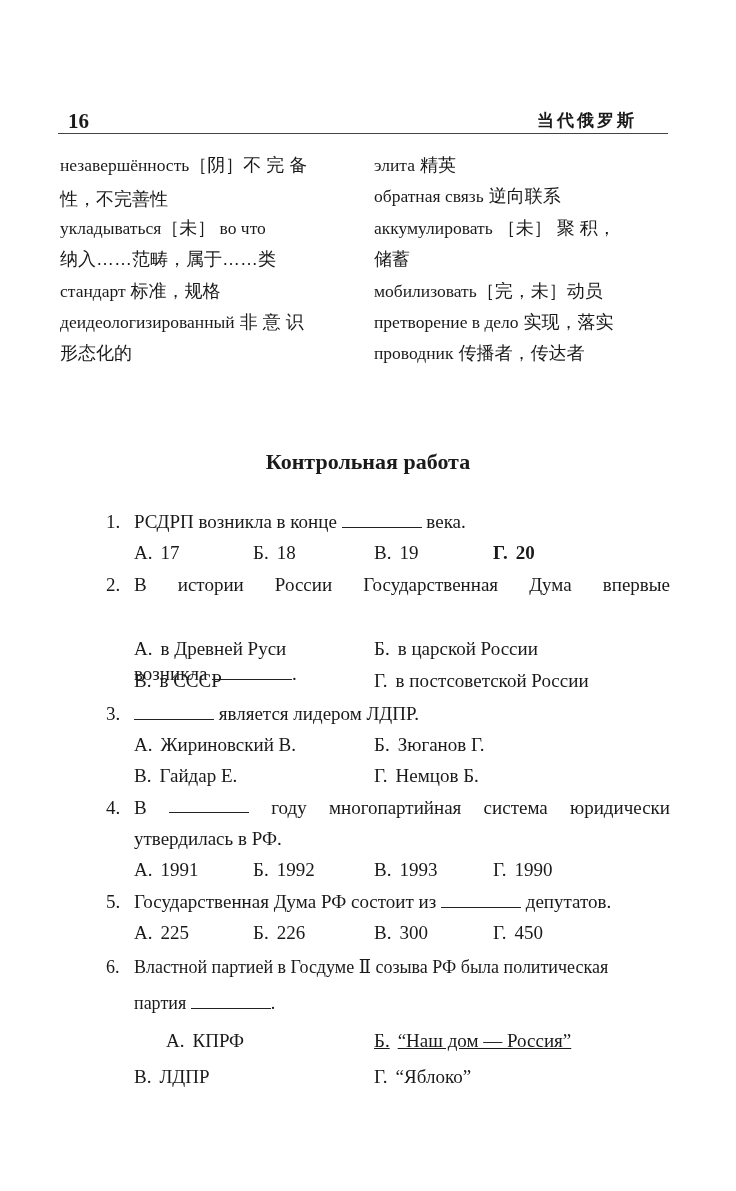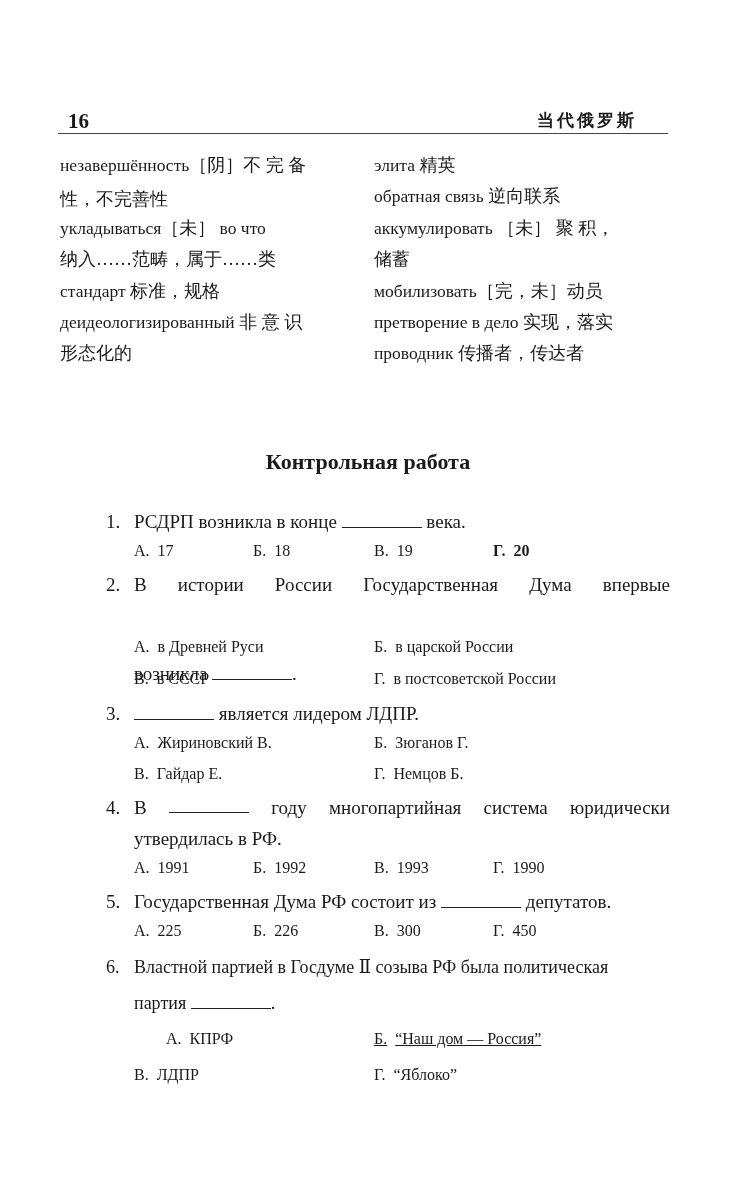--- a/index.html
+++ b/index.html
@@ -5,26 +5,26 @@
   html, body { margin:0; padding:0; background:#ffffff; }
   body { width:736px; height:1191px; position:relative; overflow:hidden;
          font-family:"Liberation Serif","DejaVu Serif",serif; color:#1a1a1a; }
   .abs { position:absolute; white-space:nowrap; line-height:1; }
   .pnum { left:68px; top:111px; font-size:21px; font-weight:bold; }
   .running { left:537px; top:112px; font-size:17px; font-weight:bold; letter-spacing:3px;
              font-family:"DejaVu Sans",sans-serif; }
   .rule { position:absolute; left:58px; top:133px; width:610px; height:0; border-top:1.5px solid #444; }
   .vocab { font-size:18.5px; }
   .vocab .ru { font-size:17.5px; }
-  .vocab .zh { font-family:Liberation Serif, serif; font-size:18px; }
+  .vocab .zh { font-family:Liberation Sans, sans-serif; font-size:18px; }
   .title { left:0; width:736px; text-align:center; top:451px; font-size:22px; font-weight:bold;
            font-family:"Liberation Serif",serif; }
   .q { font-size:19px; }
   .q .num { display:inline-block; width:28px; text-align:left; }
-  .opt { font-size:16px; }
+  .opt { font-size:19px; }
   .opt .letter { margin-right:8px; }
   .blank { display:inline-block; width:80px; border-bottom:1px solid #222; height:14px; vertical-align:baseline; }
   .just { display:flex; justify-content:space-between; width:552px; }
 </style>
 </head>
 <body>
 
 <div class="abs pnum">16</div>
 <div class="abs running">当代俄罗斯</div>
 <div class="rule"></div>

